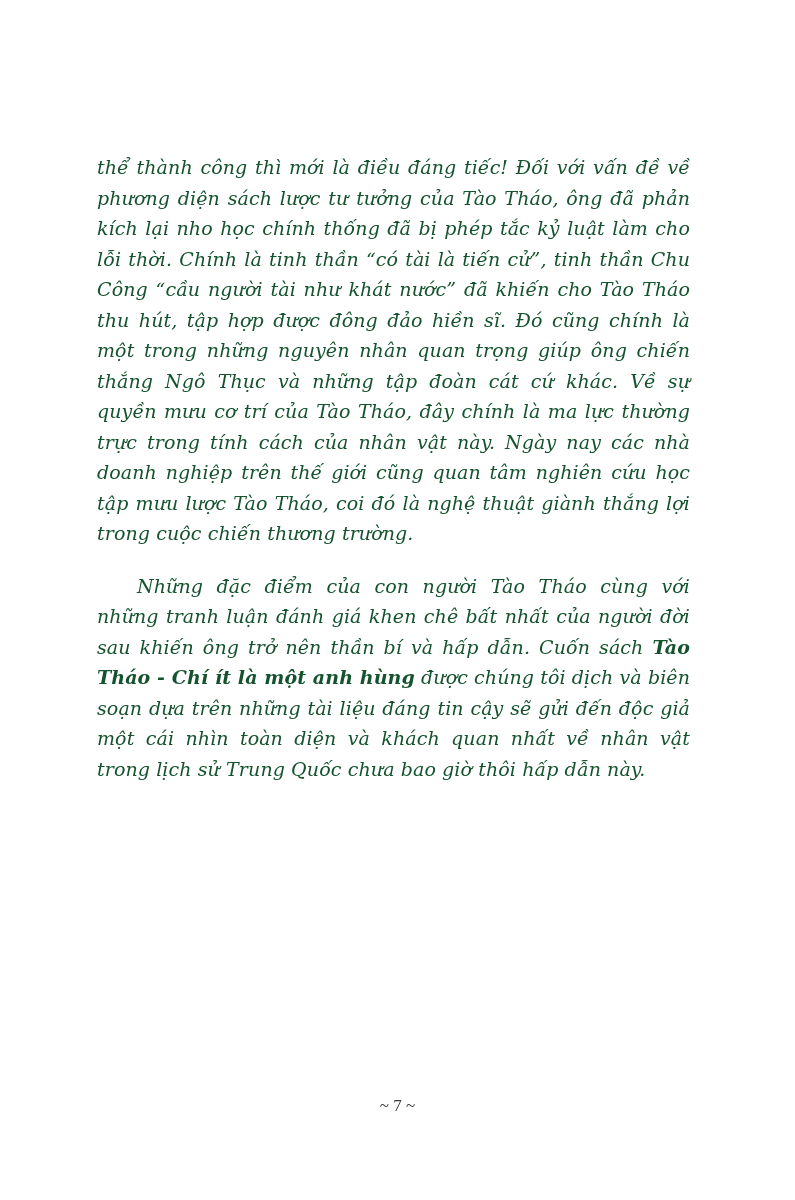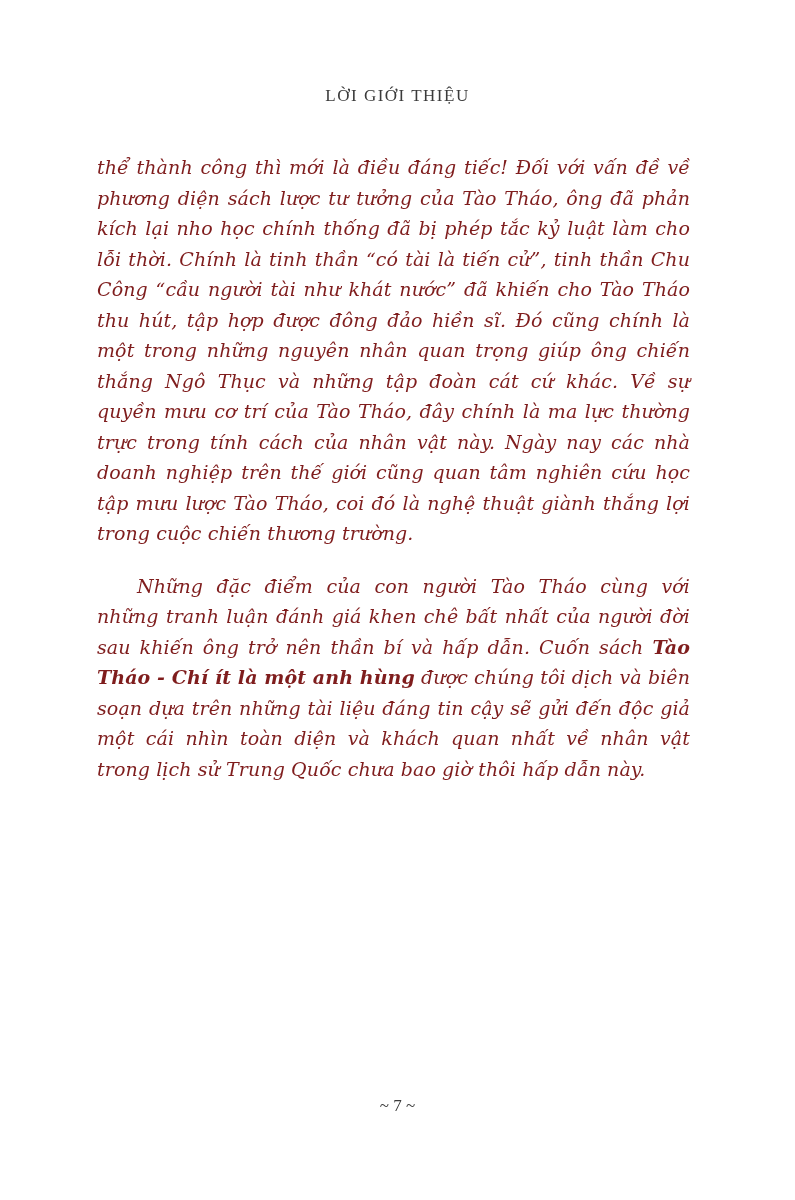--- a/index.html
+++ b/index.html
@@ -25,21 +25,21 @@
     font-size: 17px;
     letter-spacing: 1.5px;
     color: #3b3b3b;
     font-weight: 400;
   }
   .text-block {
     position: absolute;
     top: 152px;
     left: 97px;
     width: 593px;
-    color: #7f1d1d;
+    color: #14532d;
   }
   .text-block p {
     margin: 0;
     font-style: italic;
     font-size: 19px;
     line-height: 30.5px;
     text-align: justify;
     text-justify: inter-word;
     letter-spacing: 0.1px;
   }
@@ -60,21 +60,20 @@
     font-family: "Liberation Serif", "DejaVu Serif", serif;
     font-size: 17px;
     color: #3b3b3b;
   }
 </style>
 </head>
 <body>
 
 <div class="page">
 
-  <div class="running-head">LỜI GIỚI THIỆU</div>
 
   <div class="text-block">
 
     <p><span>thể thành công thì mới là điều đáng tiếc! Đối với vấn đề về phương diện sách lược tư tưởng của Tào Tháo, ông đã phản kích lại nho học chính thống đã bị phép tắc kỷ luật làm cho lỗi thời. Chính là tinh thần “có tài là tiến cử”, tinh thần Chu Công “cầu người tài như khát nước” đã khiến cho Tào Tháo thu hút, tập hợp được đông đảo hiền sĩ. Đó cũng chính là một trong những nguyên nhân quan trọng giúp ông chiến thắng Ngô Thục và những tập đoàn cát cứ khác. Về sự quyền mưu cơ trí của Tào Tháo, đây chính là ma lực thường trực trong tính cách của nhân vật này. Ngày nay các nhà doanh nghiệp trên thế giới cũng quan tâm nghiên cứu học tập mưu lược Tào Tháo, coi đó là nghệ thuật giành thắng lợi trong cuộc chiến thương trường.</span></p>
 
     <p><span>Những đặc điểm của con người Tào Tháo cùng với những tranh luận đánh giá khen chê bất nhất của người đời sau khiến ông trở nên thần bí và hấp dẫn. Cuốn sách </span><strong>Tào Tháo - Chí ít là một anh hùng</strong><span> được chúng tôi dịch và biên soạn dựa trên những tài liệu đáng tin cậy sẽ gửi đến độc giả một cái nhìn toàn diện và khách quan nhất về nhân vật trong lịch sử Trung Quốc chưa bao giờ thôi hấp dẫn này.</span></p>
 
   </div>
 
   <div class="folio">~ 7 ~</div>

